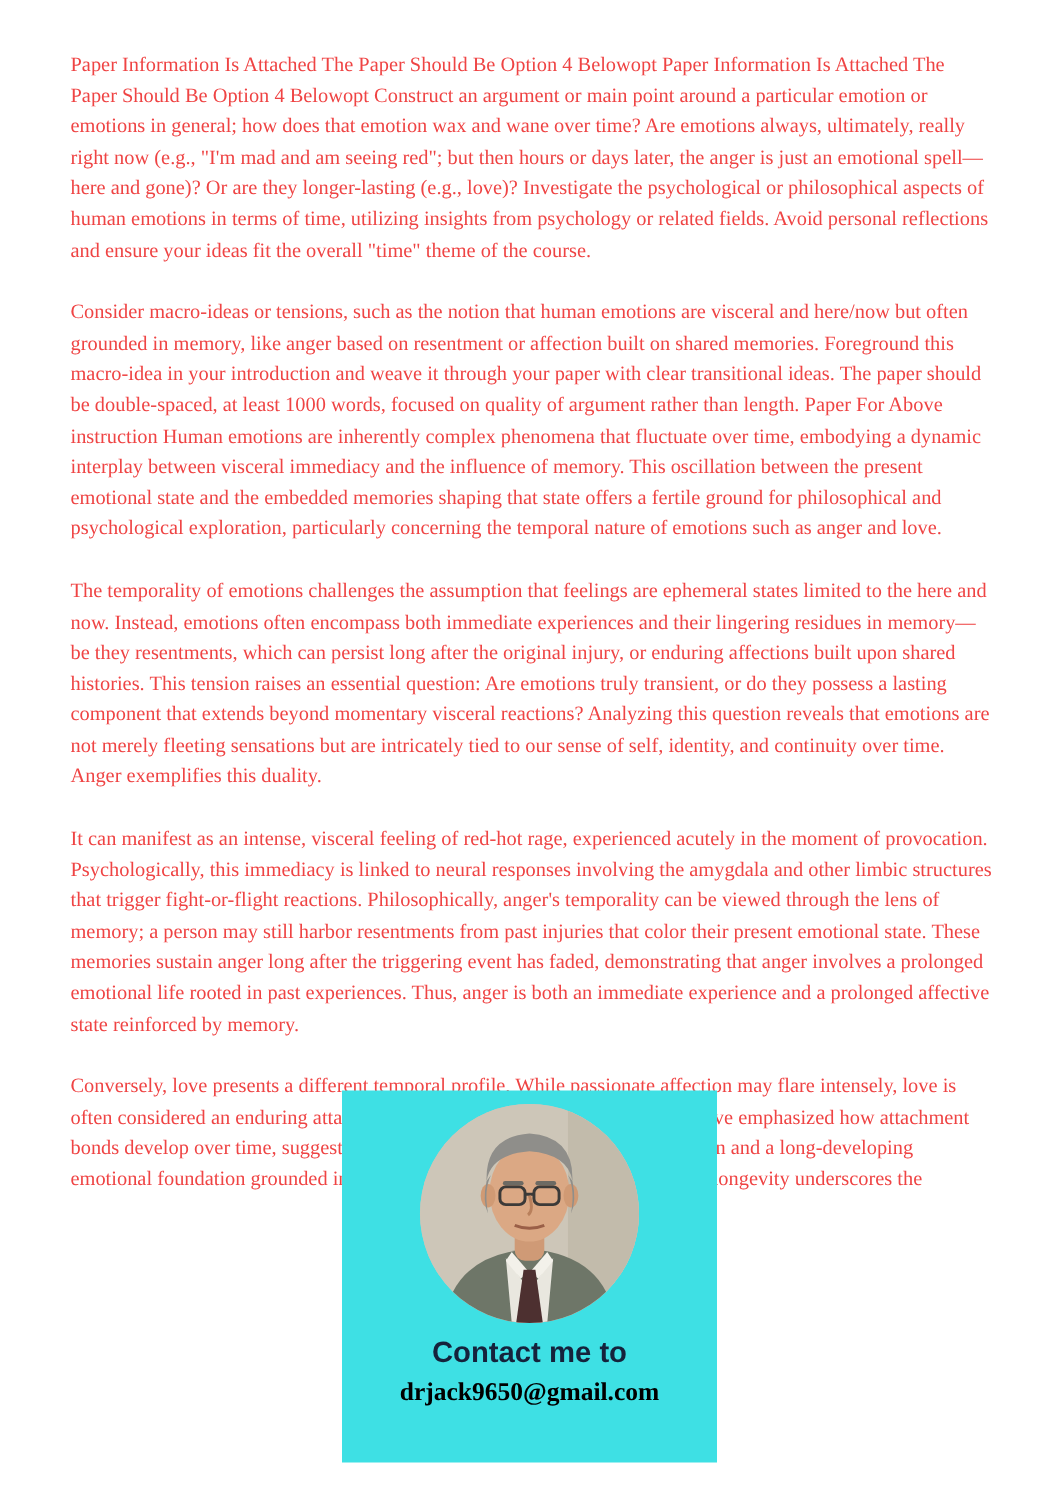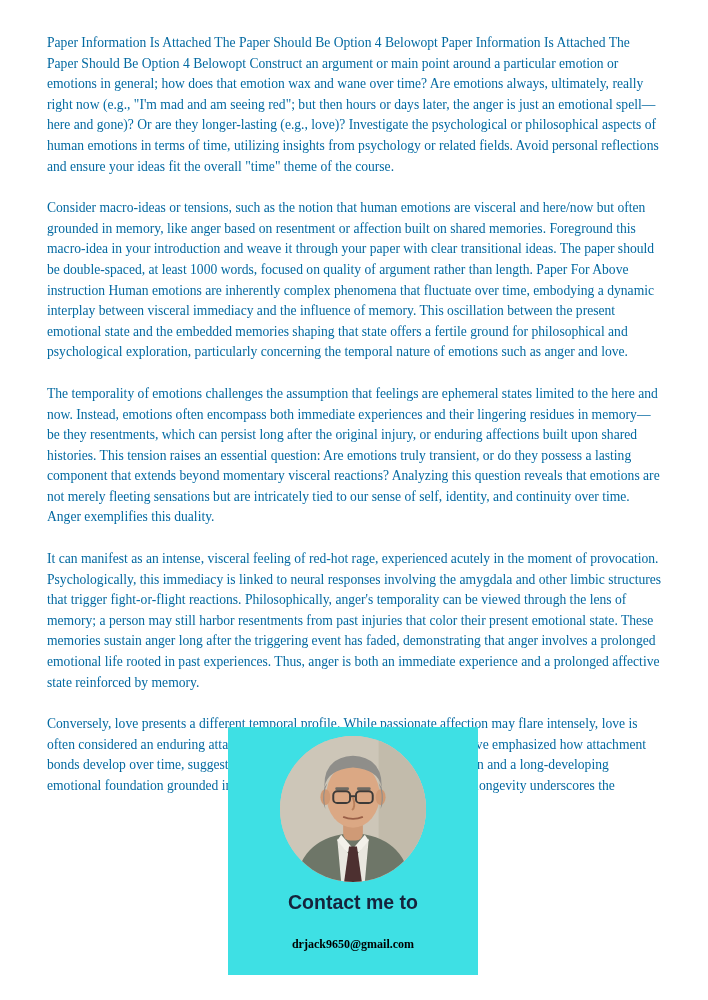--- a/index.html
+++ b/index.html
@@ -14,21 +14,21 @@
     overflow: hidden;
     font-family: "Liberation Serif", serif;
   }
   .page-text {
     position: absolute;
     left: 47px;
     top: 33px;
     width: 616px;
     font-size: 13.6px;
     line-height: 20.6px;
-    color: #0369a1;
+    color: #ef4444;
     text-align: left;
   }
   .page-text p {
     margin: 0 0 21px 0;
   }
   .contact-overlay {
     position: absolute;
     left: 228px;
     top: 727px;
     width: 250px;
@@ -58,24 +58,24 @@
     font-weight: bold;
     font-size: 19.5px;
     line-height: 28px;
     color: #15233c;
     text-align: center;
     margin-top: 6px;
   }
   .contact-email {
     font-family: "Liberation Serif", serif;
     font-weight: bold;
-    font-size: 12px;
+    font-size: 17px;
     color: #000000;
     text-align: center;
-    margin-top: 21px;
+    margin-top: 2px;
   }
 </style>
 </head>
 <body>
 
 <div class="page-text">
   <p>Paper Information Is Attached The Paper Should Be Option 4 Belowopt Paper Information Is Attached The Paper Should Be Option 4 Belowopt Construct an argument or main point around a particular emotion or emotions in general; how does that emotion wax and wane over time? Are emotions always, ultimately, really right now (e.g., "I'm mad and am seeing red"; but then hours or days later, the anger is just an emotional spell—here and gone)? Or are they longer-lasting (e.g., love)? Investigate the psychological or philosophical aspects of human emotions in terms of time, utilizing insights from psychology or related fields. Avoid personal reflections and ensure your ideas fit the overall "time" theme of the course.</p>
   <p>Consider macro-ideas or tensions, such as the notion that human emotions are visceral and here/now but often grounded in memory, like anger based on resentment or affection built on shared memories. Foreground this macro-idea in your introduction and weave it through your paper with clear transitional ideas. The paper should be double-spaced, at least 1000 words, focused on quality of argument rather than length. Paper For Above instruction Human emotions are inherently complex phenomena that fluctuate over time, embodying a dynamic interplay between visceral immediacy and the influence of memory. This oscillation between the present emotional state and the embedded memories shaping that state offers a fertile ground for philosophical and psychological exploration, particularly concerning the temporal nature of emotions such as anger and love.</p>
   <p>The temporality of emotions challenges the assumption that feelings are ephemeral states limited to the here and now. Instead, emotions often encompass both immediate experiences and their lingering residues in memory—be they resentments, which can persist long after the original injury, or enduring affections built upon shared histories. This tension raises an essential question: Are emotions truly transient, or do they possess a lasting component that extends beyond momentary visceral reactions? Analyzing this question reveals that emotions are not merely fleeting sensations but are intricately tied to our sense of self, identity, and continuity over time. Anger exemplifies this duality.</p>
   <p>It can manifest as an intense, visceral feeling of red-hot rage, experienced acutely in the moment of provocation. Psychologically, this immediacy is linked to neural responses involving the amygdala and other limbic structures that trigger fight-or-flight reactions. Philosophically, anger's temporality can be viewed through the lens of memory; a person may still harbor resentments from past injuries that color their present emotional state. These memories sustain anger long after the triggering event has faded, demonstrating that anger involves a prolonged emotional life rooted in past experiences. Thus, anger is both an immediate experience and a prolonged affective state reinforced by memory.</p>

